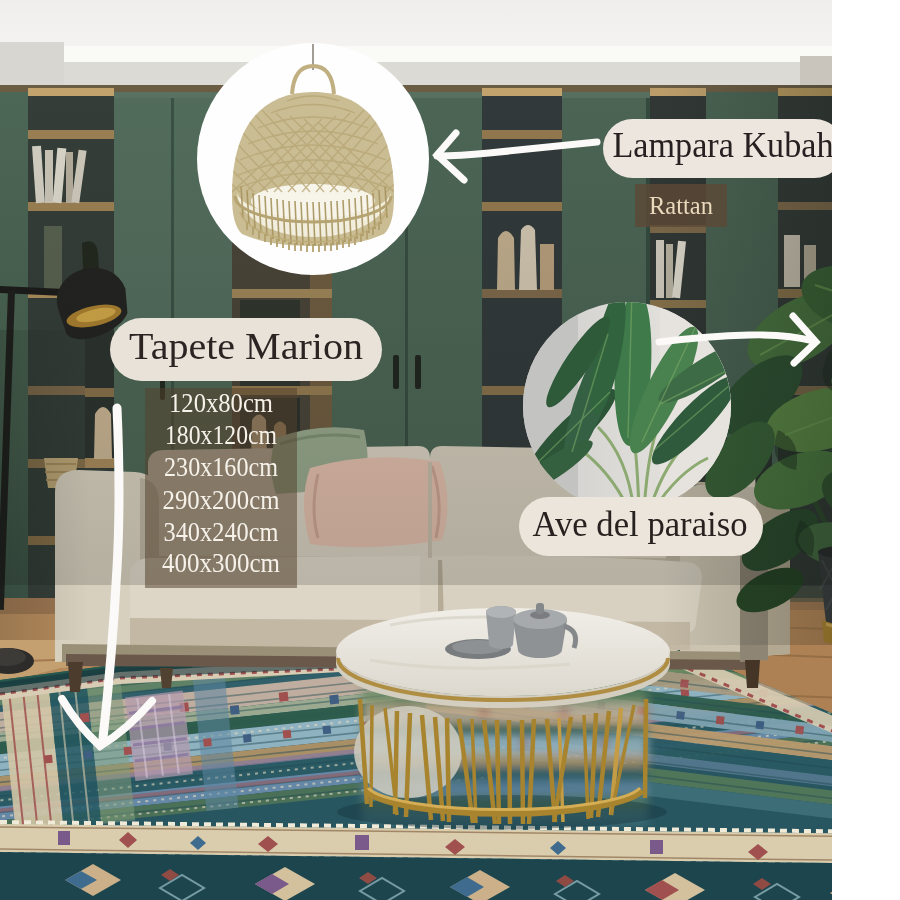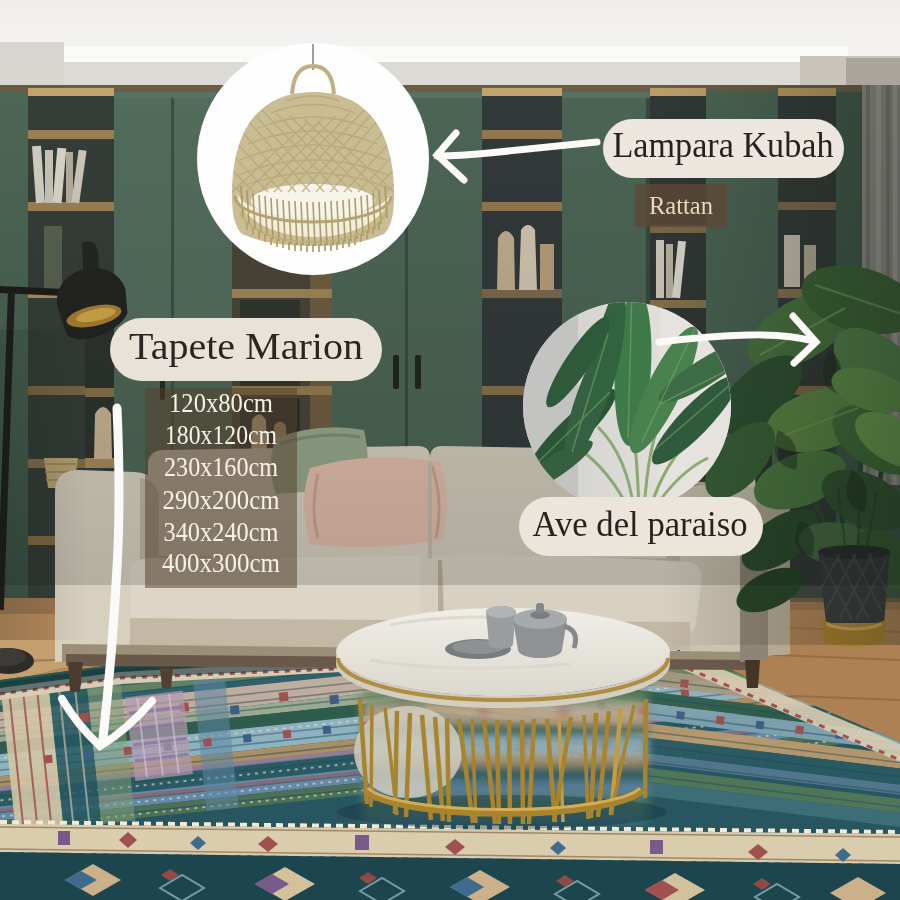--- a/index.html
+++ b/index.html
@@ -1,16 +1,16 @@
 <!DOCTYPE html>
 <html><head>
 <meta charset="utf-8">
 <style>
 html,body{margin:0;padding:0;background:#fff;}
-.page{width:900px;height:900px;position:relative;overflow:hidden;font-family:"Liberation Serif",serif;}
+.page{width:832px;height:900px;position:relative;overflow:hidden;font-family:"Liberation Serif",serif;}
 svg{display:block;}
 </style>
 </head>
 <body>
 <div class="page">
 <svg width="900" height="900" viewBox="0 0 900 900">
 <defs>
 <linearGradient id="ceilG" x1="0" y1="0" x2="0" y2="1">
 <stop offset="0" stop-color="#efeeec"></stop>
           <stop offset="0.55" stop-color="#f4f3f1"></stop>

